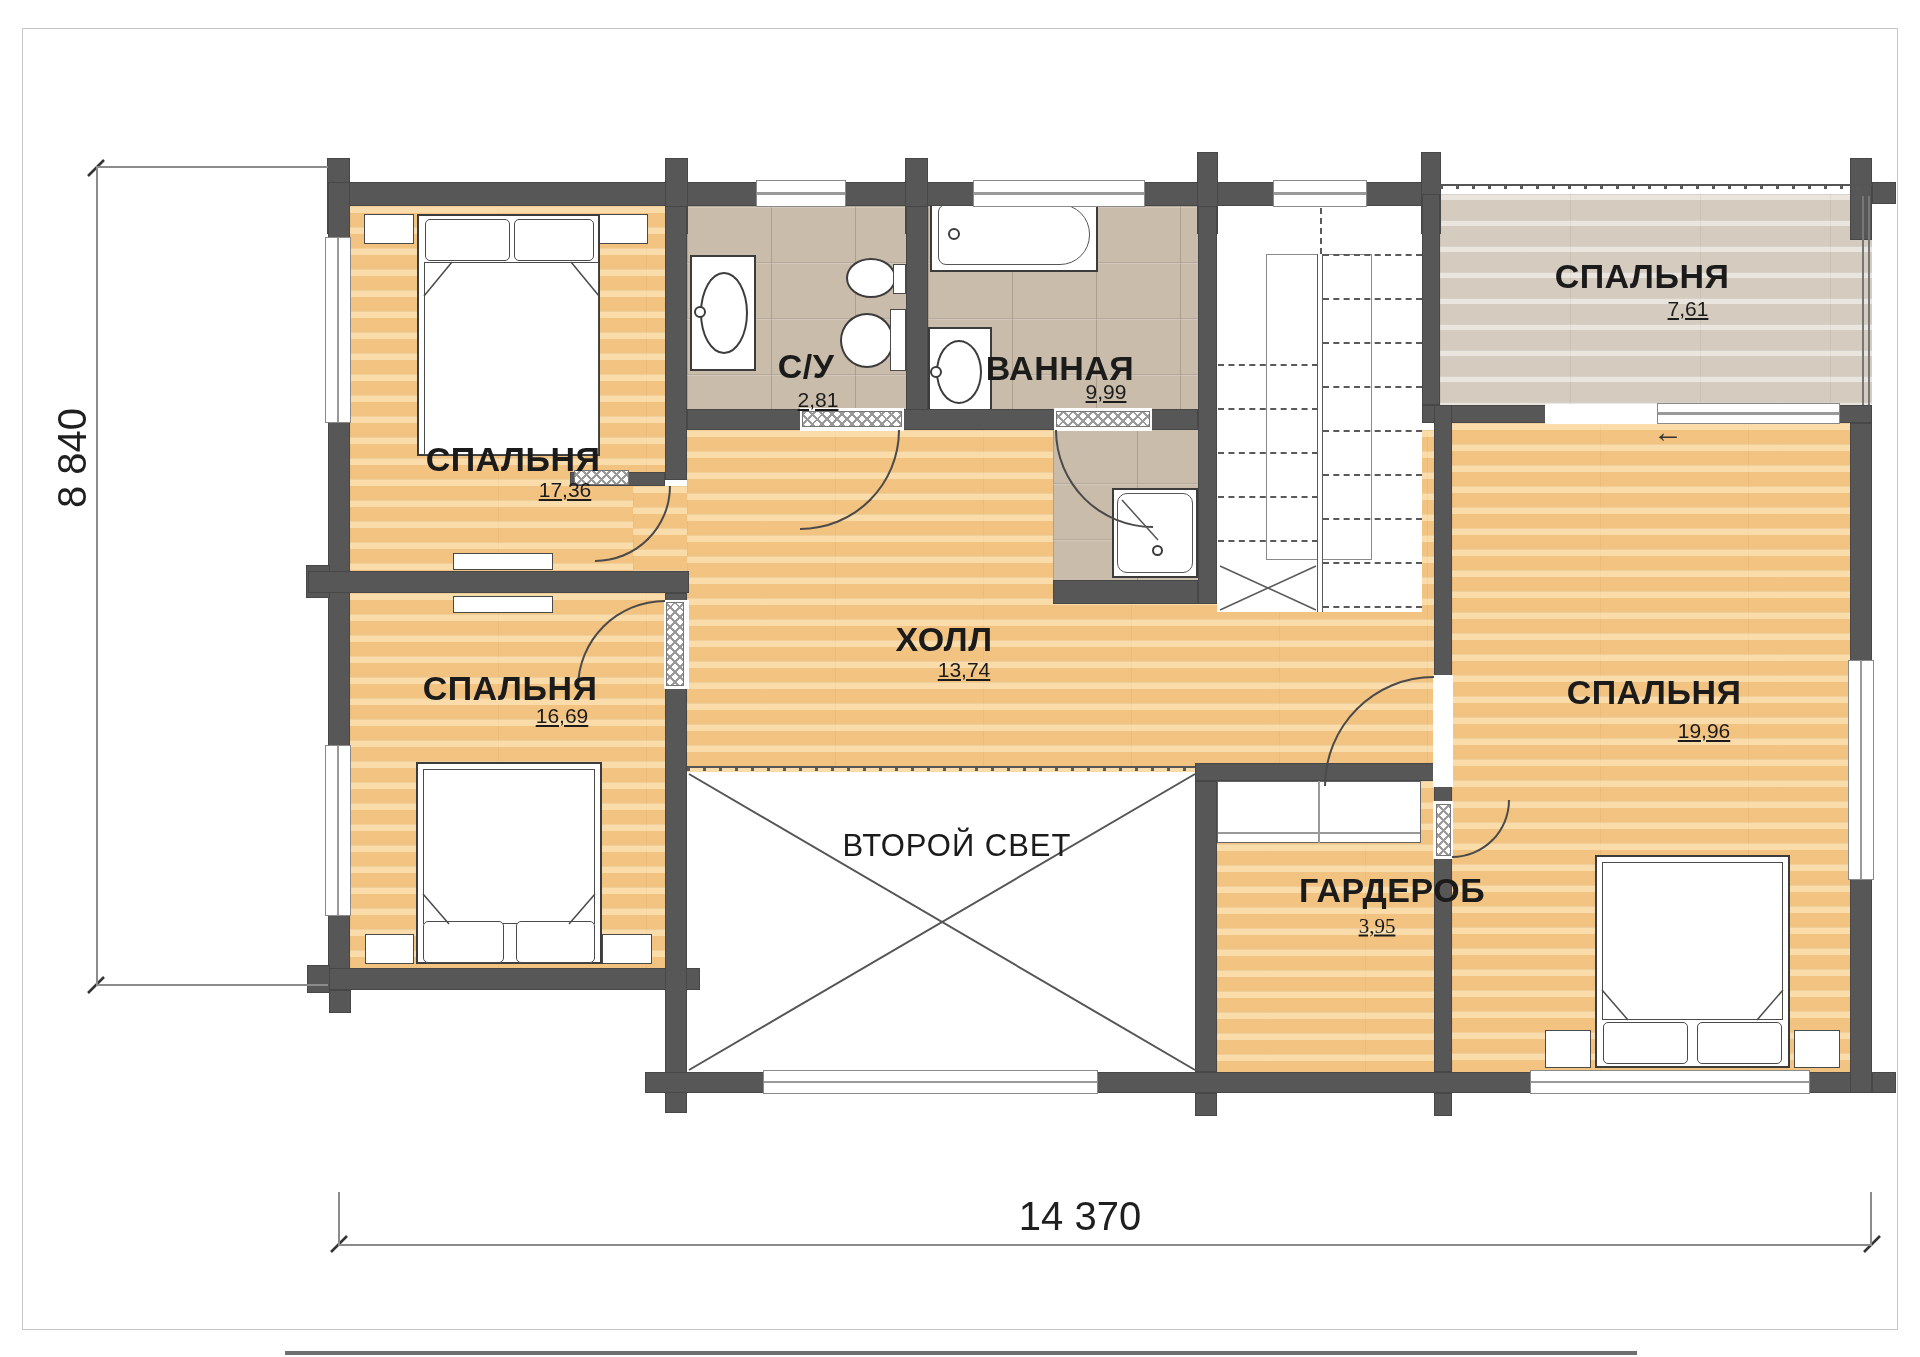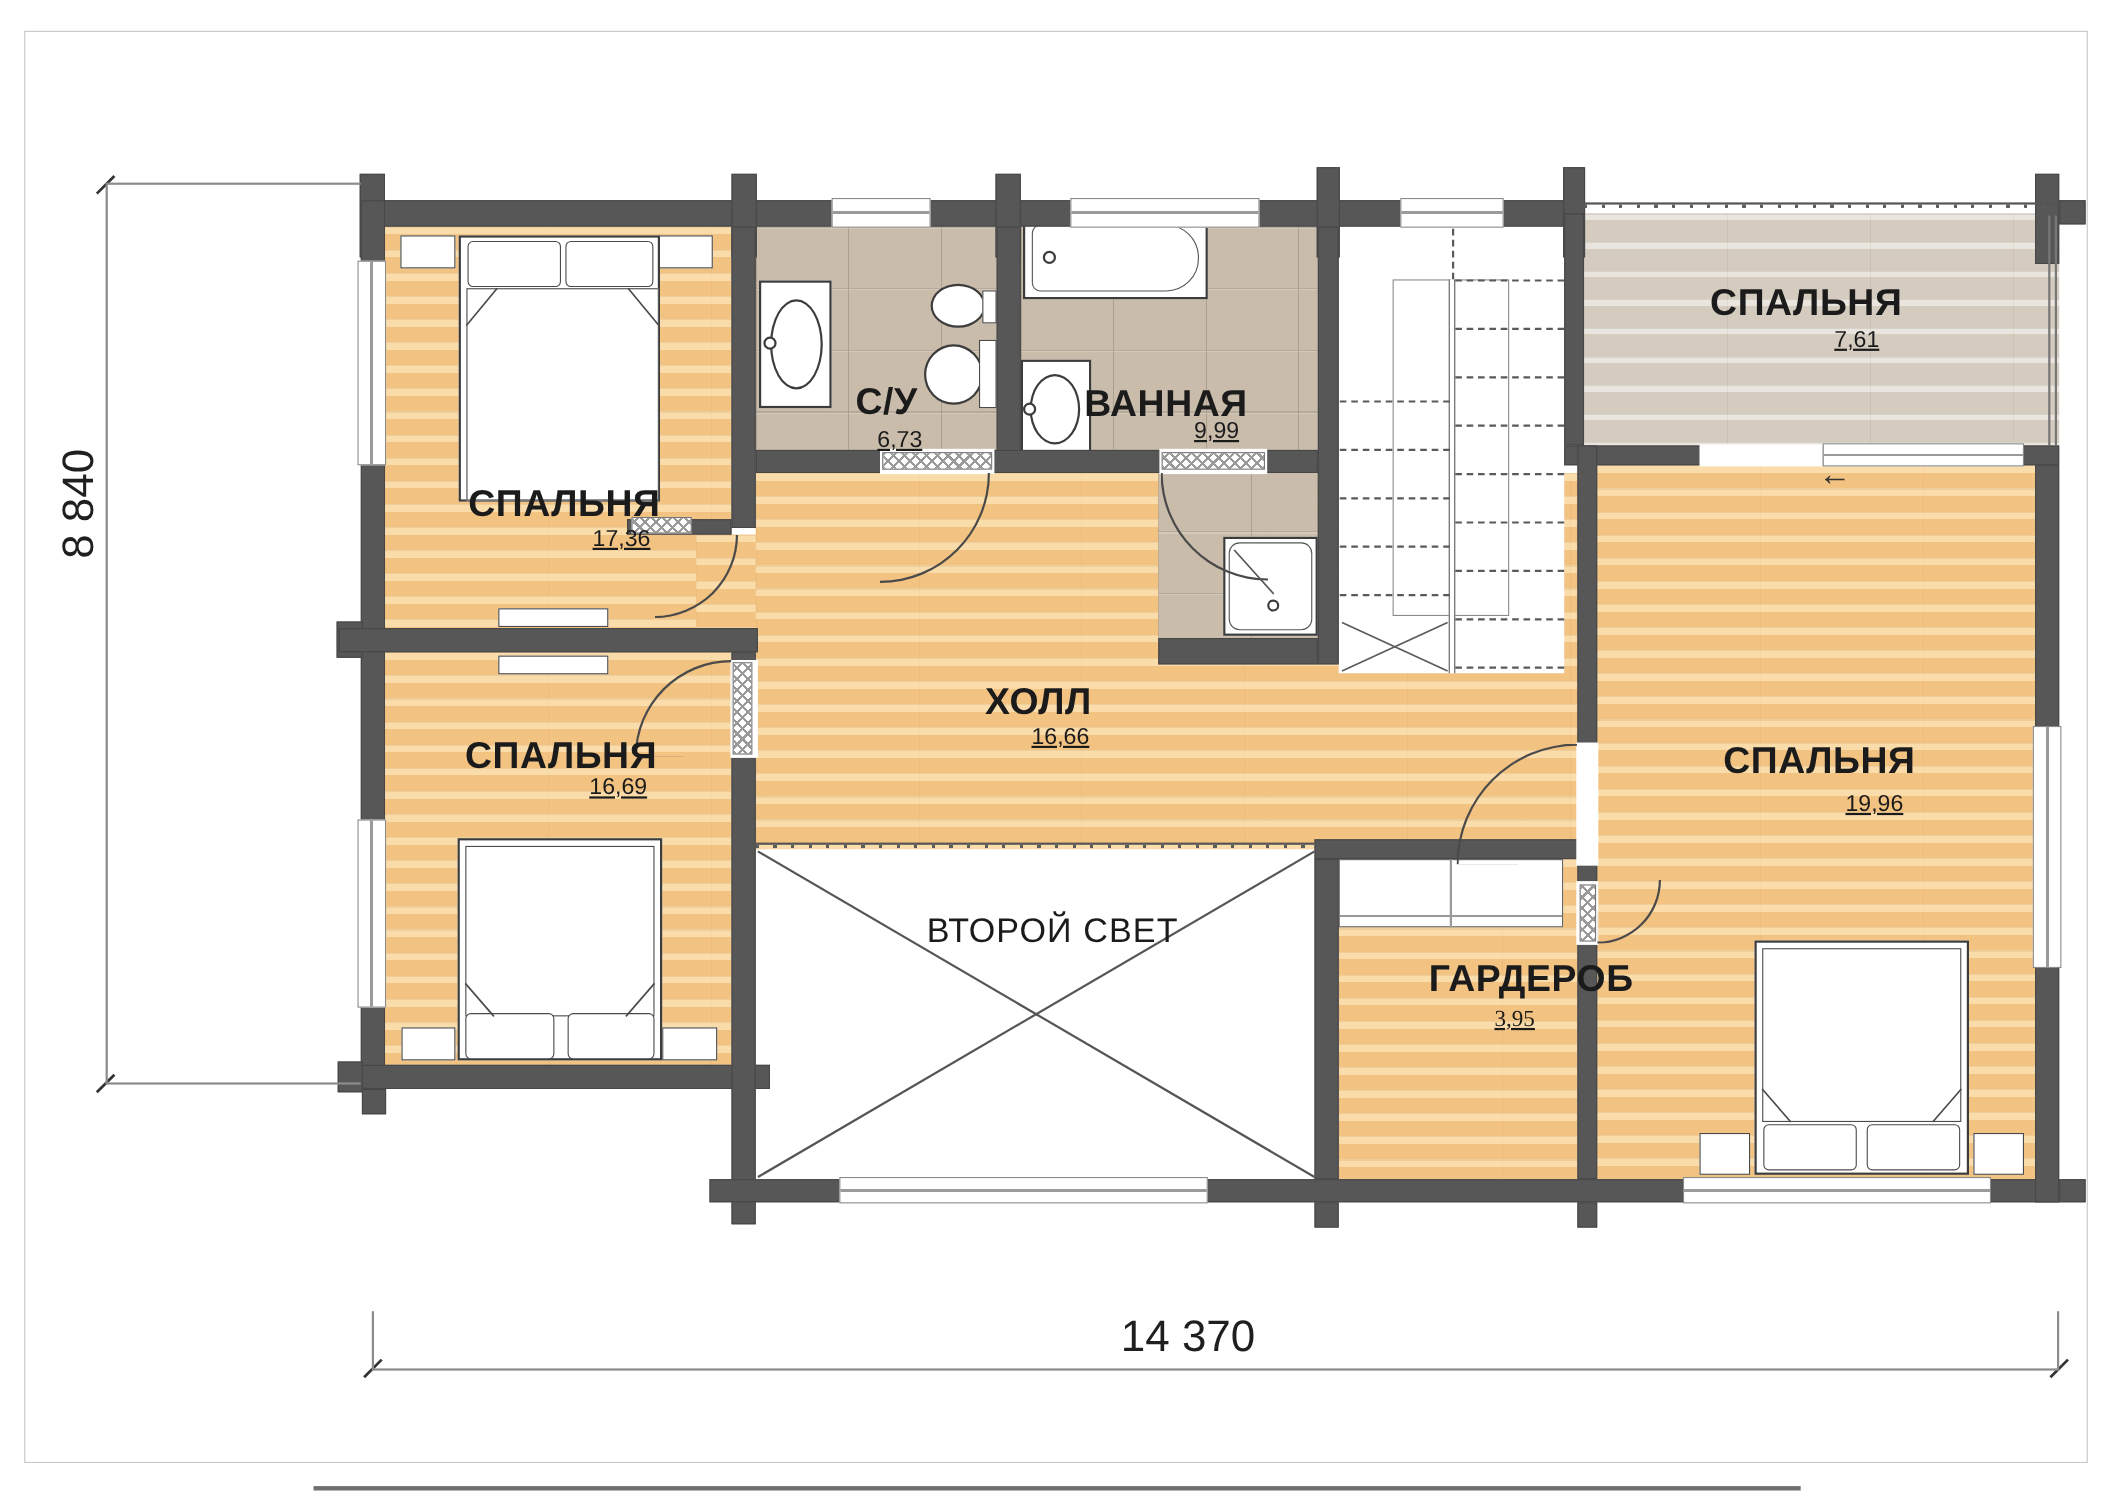--- a/index.html
+++ b/index.html
@@ -252,27 +252,27 @@
   <div class="abs dimline" style="left:1870px;top:1192px;width:2px;height:54px;"></div>
   <div class="dimtxt" style="left:1080px;top:1216px;">14 370</div>
 
   <div class="rname" style="left:513px;top:459px;">СПАЛЬНЯ</div>
   <div class="rarea" style="left:565px;top:490px;">17,36</div>
 
   <div class="rname" style="left:510px;top:688px;">СПАЛЬНЯ</div>
   <div class="rarea" style="left:562px;top:716px;">16,69</div>
 
   <div class="rname" style="left:806px;top:366px;">С/У</div>
-  <div class="rarea" style="left:818px;top:400px;">6,73</div>
+  <div class="rarea" style="left:818px;top:400px;">2,81</div>
 
   <div class="rname" style="left:1060px;top:368px;">ВАННАЯ</div>
   <div class="rarea" style="left:1106px;top:392px;">9,99</div>
 
   <div class="rname" style="left:944px;top:639px;">ХОЛЛ</div>
-  <div class="rarea" style="left:964px;top:670px;">16,66</div>
+  <div class="rarea" style="left:964px;top:670px;">13,74</div>
 
   <div class="rname" style="left:1642px;top:276px;">СПАЛЬНЯ</div>
   <div class="rarea" style="left:1688px;top:309px;">7,61</div>
 
   <div class="rname" style="left:1654px;top:692px;">СПАЛЬНЯ</div>
   <div class="rarea" style="left:1704px;top:731px;">19,96</div>
 
   <div class="rname light" style="left:957px;top:846px;">ВТОРОЙ СВЕТ</div>
 
   <div class="rname" style="left:1392px;top:890px;">ГАРДЕРОБ</div>

